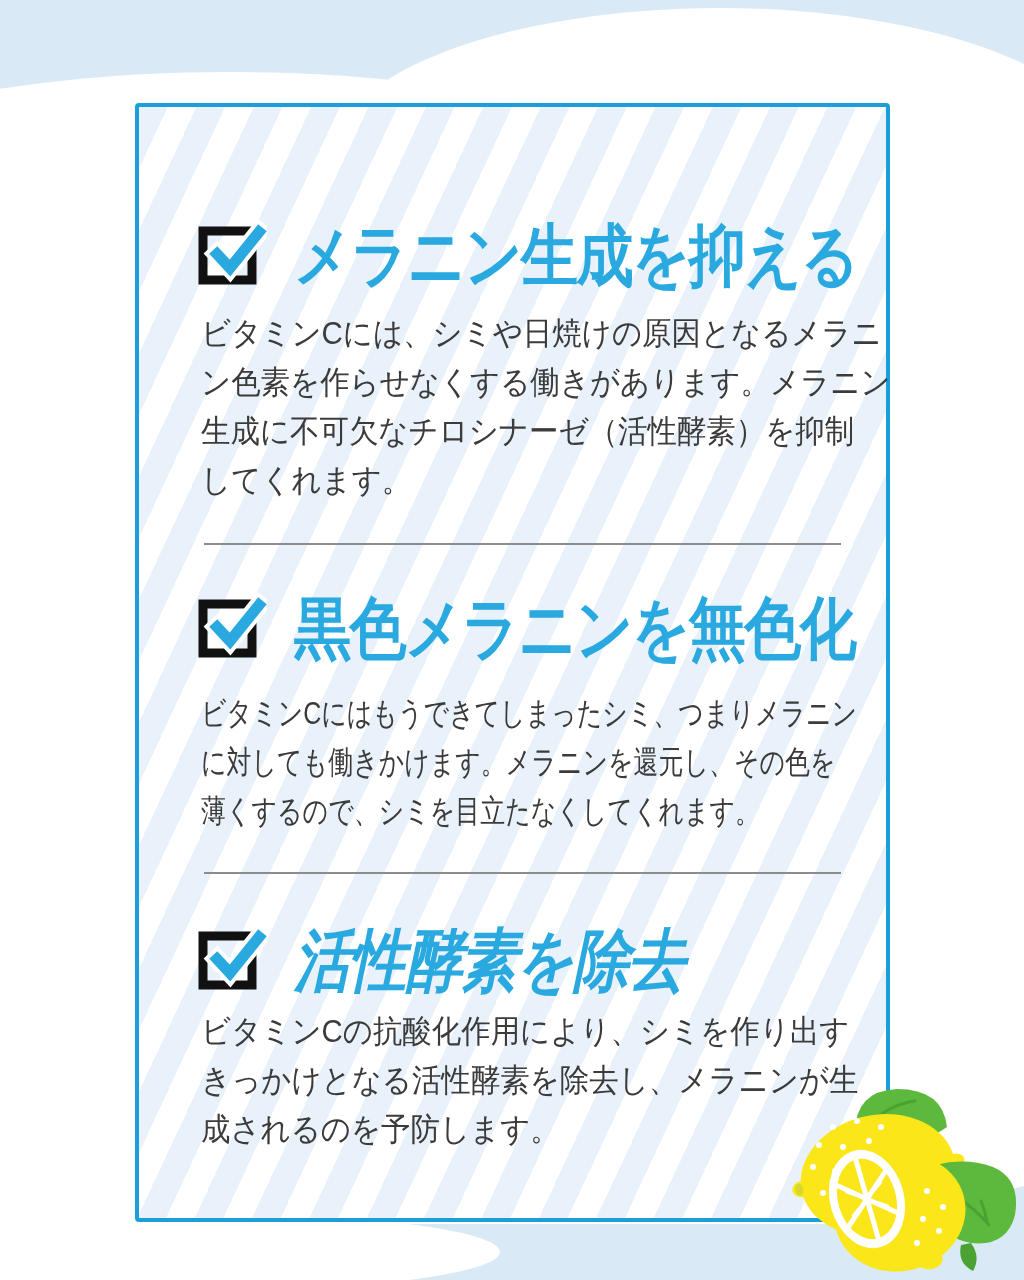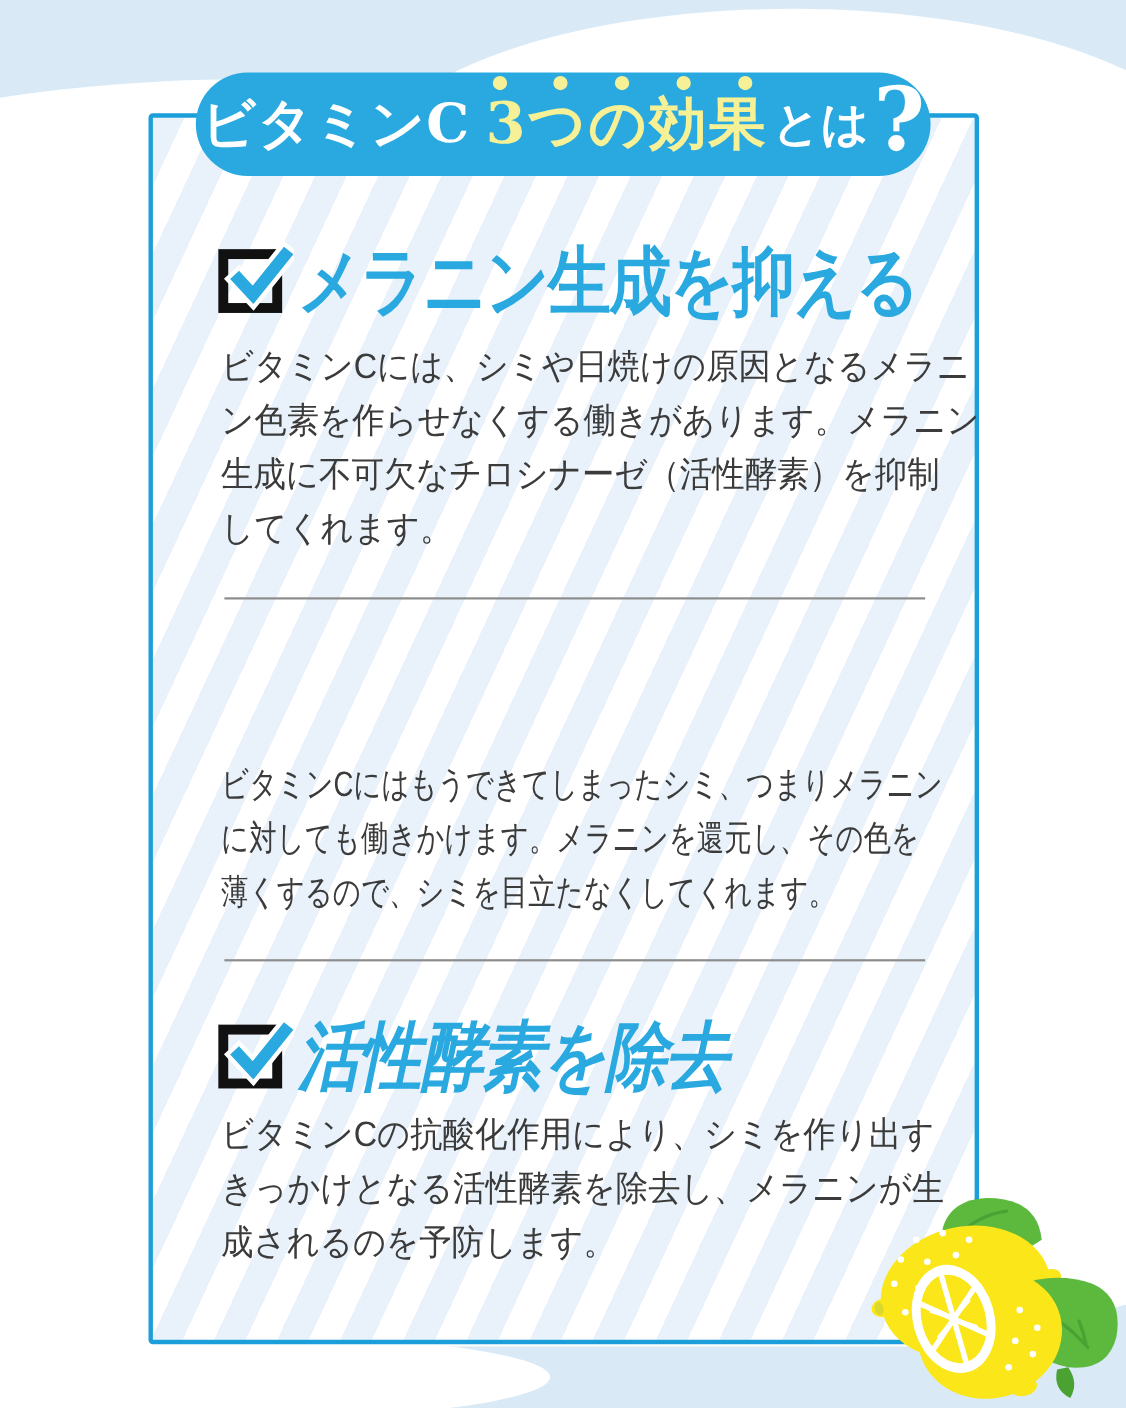--- a/index.html
+++ b/index.html
@@ -34,21 +34,21 @@
   }
   .pill .t1{font-size:49px;letter-spacing:1px;}
   .emph-wrap{position:relative;display:inline-block;margin-left:14px;}
   .emph-text{font-size:52px;color:#f6f096;letter-spacing:2px;}
   .dots{position:absolute;top:-9px;left:6px;right:14px;display:flex;justify-content:space-between;}
   .dot{width:13px;height:13px;border-radius:50%;background:#f6f096;}
   .pill .t2{font-size:43px;margin-left:4px;}
   .pill .q{font-size:80px;line-height:1;margin-left:4px;position:relative;top:-5px;}
 
   
-  .h-row{position:absolute;left:58px;display:flex;align-items:flex-start;gap:4px;z-index:2;}
+  .h-row{position:absolute;left:58px;display:flex;align-items:flex-start;gap:27px;z-index:2;}
   .check-icon{width:70px;height:70px;flex:0 0 auto;}
   .heading-text{
     font-size:68px;font-weight:bold;color:#29a9df;white-space:nowrap;
     transform:scaleX(0.84);transform-origin:left top;margin-top:-4px;letter-spacing:-2px;
   }
   .body-text{
     position:absolute;left:62px;margin:0;z-index:2;
     font-size:32px;line-height:49px;color:#3b3b3b;white-space:pre;
     transform-origin:left top;
   }
@@ -85,55 +85,48 @@
       </svg>
       <div class="heading-text">メラニン生成を抑える</div>
     </div>
     <p class="body-text narrow92 b1">ビタミンCには、シミや日焼けの原因となるメラニ
 ン色素を作らせなくする働きがあります。メラニン
 生成に不可欠なチロシナーゼ（活性酵素）を抑制
 してくれます。</p>
 
     <div class="divider d1"></div>
 
+    <div class="h-row h2">
+      <svg class="check-icon" viewBox="0 0 70 70">
+        <rect x="6" y="16" width="49" height="49" fill="none" stroke="#111111" stroke-width="9"></rect>
+        <polyline points="20,39 33,53 62,17" fill="none" stroke="#ffffff" stroke-width="19" stroke-linecap="square"></polyline>
+        <polyline points="20,39 33,53 62,17" fill="none" stroke="#29a9df" stroke-width="11" stroke-linecap="square"></polyline>
+      </svg>
+      <div class="heading-text">黒色メラニンを無色化</div>
+    </div>
     <p class="body-text narrow78 b2">ビタミンCにはもうできてしまったシミ、つまりメラニン
 に対しても働きかけます。メラニンを還元し、その色を
 薄くするので、シミを目立たなくしてくれます。</p>
 
     <div class="divider d2"></div>
 
     <div class="h-row h3">
       <svg class="check-icon" viewBox="0 0 70 70">
         <rect x="6" y="16" width="49" height="49" fill="none" stroke="#111111" stroke-width="9"></rect>
         <polyline points="20,39 33,53 62,17" fill="none" stroke="#ffffff" stroke-width="19" stroke-linecap="square"></polyline>
         <polyline points="20,39 33,53 62,17" fill="none" stroke="#29a9df" stroke-width="11" stroke-linecap="square"></polyline>
       </svg>
       <div class="heading-text">活性酵素を除去</div>
     </div>
     <p class="body-text narrow92 b3">ビタミンCの抗酸化作用により、シミを作り出す
 きっかけとなる活性酵素を除去し、メラニンが生
 成されるのを予防します。</p>
 
   </div>
 
-  <div class="pill">
-    <span class="t1">ビタミンC</span>
-    <span class="emph-wrap">
-      <span class="dots">
-          <span class="dot"></span>
-          <span class="dot"></span>
-          <span class="dot"></span>
-          <span class="dot"></span>
-          <span class="dot"></span>
-        </span>
-      <span class="emph-text">3つの効果</span>
-    </span>
-    <span class="t2">とは</span>
-    <span class="q">?</span>
-  </div>
 
   <svg class="lemon" viewBox="0 0 260 205">
 
     <g>
       <path d="M80,58 Q80,16 122,14 Q168,14 172,52 Q132,80 80,58 Z" fill="#5cb93e"></path>
       <path d="M95,50 Q112,30 140,26" fill="none" stroke="#4aa232" stroke-width="3" stroke-linecap="round"></path>
     </g>
 
     <g transform="rotate(-12 103 100)">
       <ellipse cx="103" cy="100" rx="78" ry="60" fill="#fae619"></ellipse>

